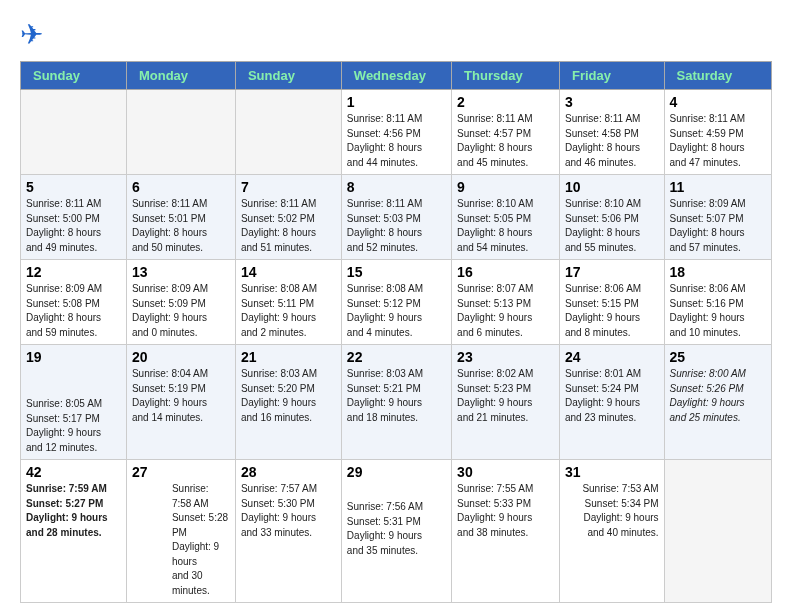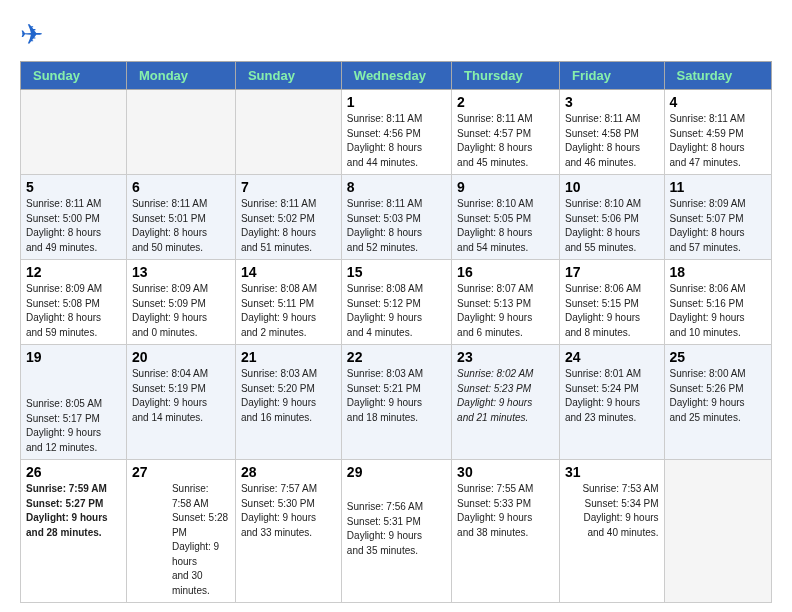--- a/index.html
+++ b/index.html
@@ -212,43 +212,43 @@
           </td>
           <td>
             <div class="day-num">22</div>
             <div class="day-info" style="white-space: pre-line;">Sunrise: 8:03 AM
 Sunset: 5:21 PM
 Daylight: 9 hours
 and 18 minutes.</div>
           </td>
           <td>
             <div class="day-num">23</div>
-            <div class="day-info" style="white-space: pre-line; font-style: italic;">Sunrise: 8:02 AM
+            <div class="day-info" style="white-space: pre-line;">Sunrise: 8:02 AM
 Sunset: 5:23 PM
 Daylight: 9 hours
 and 21 minutes.</div>
           </td>
           <td>
             <div class="day-num">24</div>
             <div class="day-info" style="white-space: pre-line;">Sunrise: 8:01 AM
 Sunset: 5:24 PM
 Daylight: 9 hours
 and 23 minutes.</div>
           </td>
           <td>
             <div class="day-num">25</div>
-            <div class="day-info" style="white-space: pre-line;">Sunrise: 8:00 AM
+            <div class="day-info" style="white-space: pre-line; font-style: italic;">Sunrise: 8:00 AM
 Sunset: 5:26 PM
 Daylight: 9 hours
 and 25 minutes.</div>
           </td>
         </tr>
         <tr>
           <td>
-            <div class="day-num">26</div>
+            <div class="day-num">42</div>
             <div class="day-info" style="white-space: pre-line; font-weight: bold;">Sunrise: 7:59 AM
 Sunset: 5:27 PM
 Daylight: 9 hours
 and 28 minutes.</div>
           </td>
           <td>
             <div class="day-num">27</div>
             <div class="day-info" style="white-space: pre-line; margin-left: 40px;">Sunrise: 7:58 AM
 Sunset: 5:28 PM
 Daylight: 9 hours

